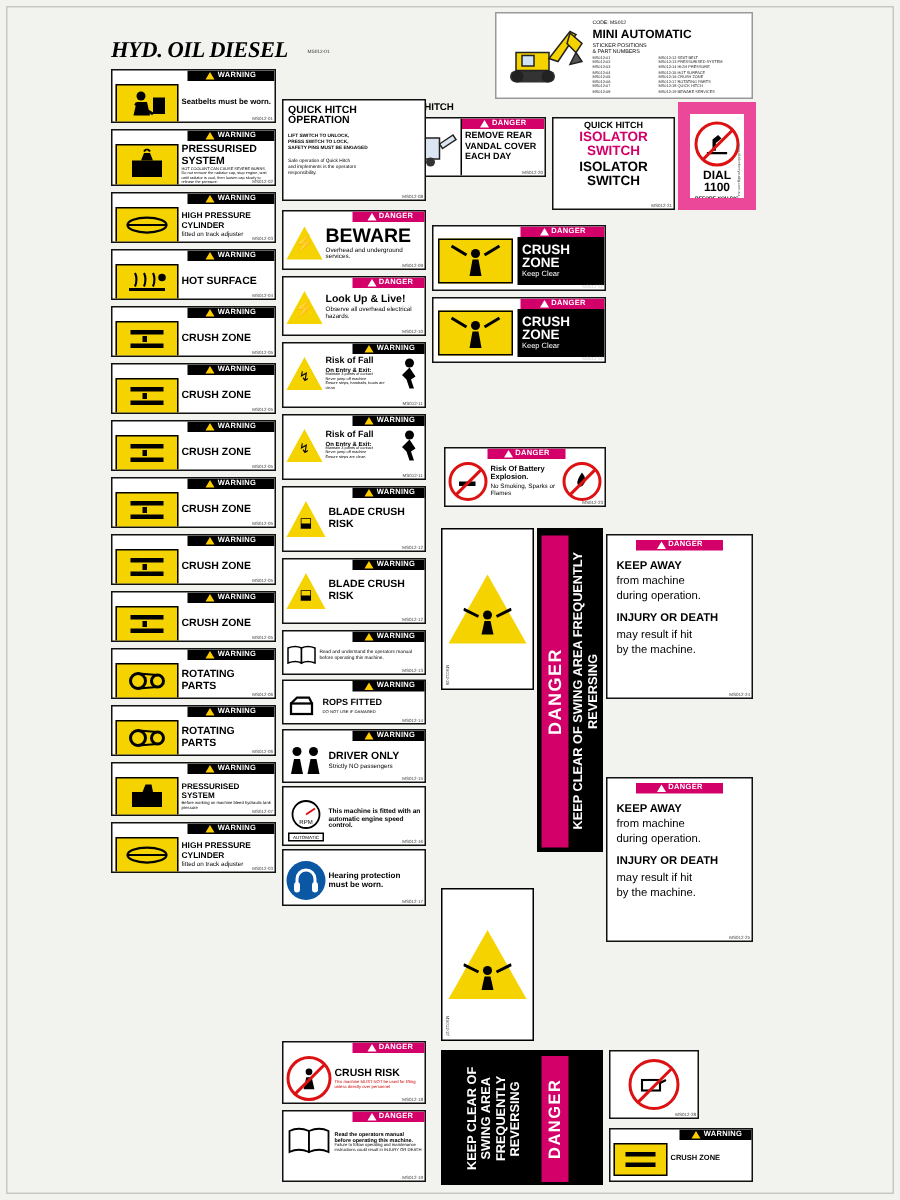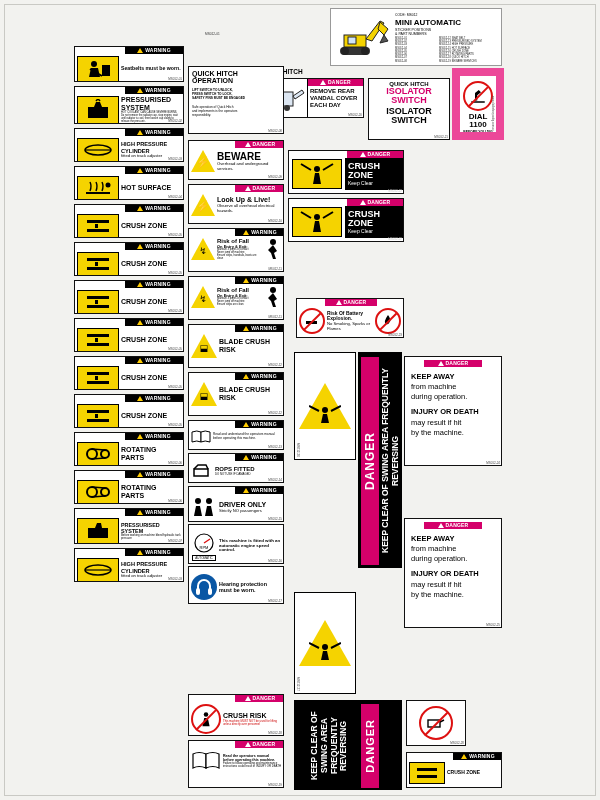--- a/index.html
+++ b/index.html
@@ -42,20 +42,21 @@
 
   .flex-c{display:flex;flex-direction:column;}
   .ctr{display:flex;align-items:center;justify-content:center;}
 </style>
 </head>
 <body>
 
 <div id="sheet">
   <div class="sheet-border"></div>
 
+  <div class="title" style="left:74px;top:26px;">HYD. OIL DIESEL</div>
   <div class="smallcode" style="left:205px;top:32px;">MS012-01</div>
 
   <div class="card" style="left:330px;top:8px;width:172px;height:58px;border:1px solid #999;">
     <div style="position:absolute;left:2px;top:2px;width:60px;height:54px;" class="ctr">
       <svg width="58" height="50" viewBox="0 0 58 50">
         <rect x="6" y="34" width="30" height="8" rx="4" fill="#333"></rect>
         <circle cx="11" cy="38" r="4" fill="#222"></circle>
           <circle cx="31" cy="38" r="4" fill="#222"></circle>
         <rect x="10" y="22" width="22" height="12" fill="#f5d300" stroke="#222"></rect>
         <rect x="14" y="24" width="8" height="7" fill="#cfe3f5" stroke="#222"></rect>
@@ -470,21 +471,21 @@
         <span class="tri"></span>
         <span class="t">DANGER</span>
       </div>
     <div class="body">
       <div class="pic">
           <div class="ytri" style="border-bottom-width:22px;border-left-width:12px;border-right-width:12px;">
             <div class="inner" style="top:7px;left:-9px;width:18px;font-size:11px;">⚡</div>
           </div>
         </div>
       <div class="txt">
-          <span style="font-size:10px;display:block;">BEWARE</span>
+          <span style="font-size:13px;display:block;">BEWARE</span>
           <span class="sm">Overhead and underground services.</span>
         </div>
     </div>
     <div class="code">MS012-09</div>
   </div>
 
   <div class="card" style="left:188px;top:184px;width:96px;height:40px;">
     <div class="hdr danger" style="width:50px;margin-left:46px;">
         <span class="tri"></span>
         <span class="t">DANGER</span>

